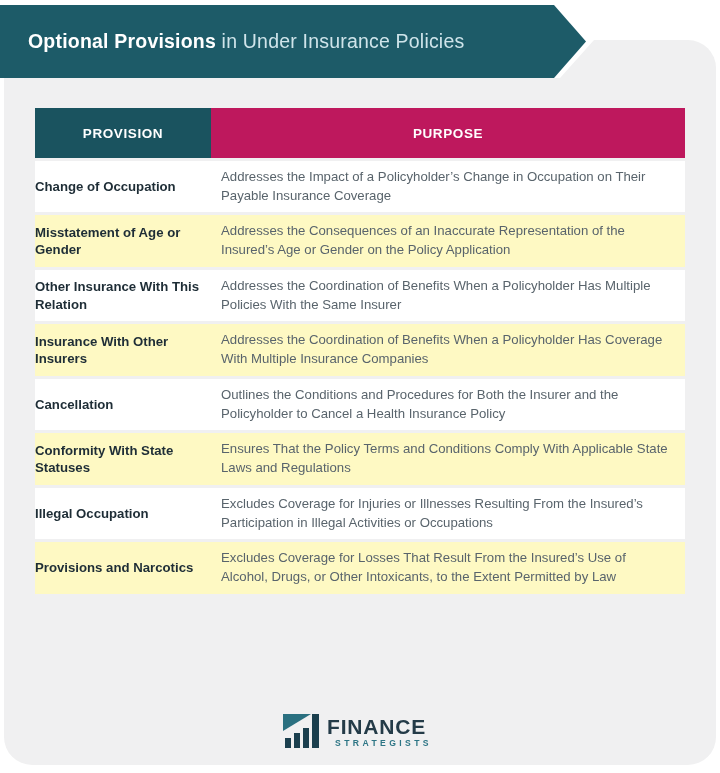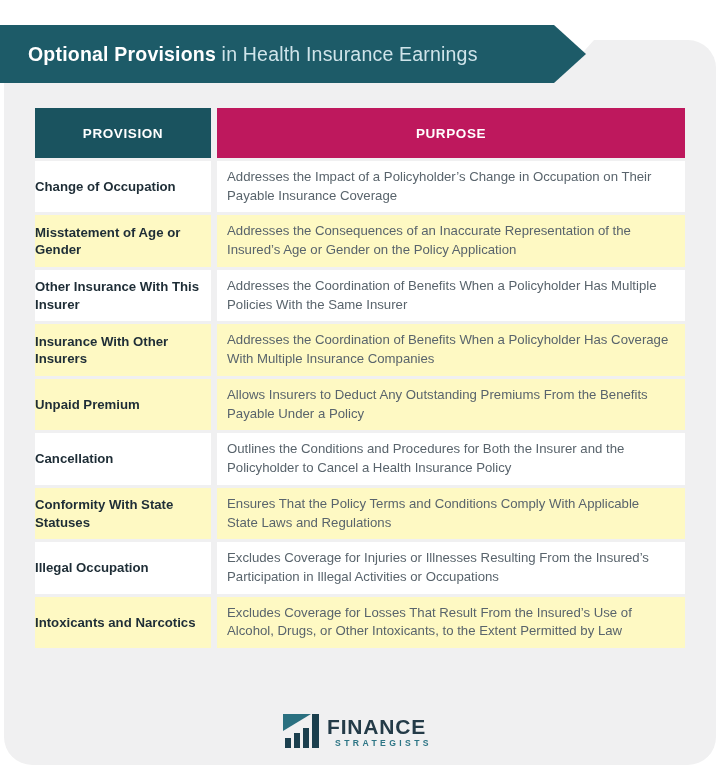--- a/index.html
+++ b/index.html
@@ -15,36 +15,36 @@
     position:absolute; left:4px; top:40px; width:712px; height:725px;
     background:#f0f0f1; border-radius:28px;
   }
   
   .banner-halo {
     position:absolute; left:0; top:2px; width:594px; height:76px;
     background:#ffffff;
     clip-path:polygon(0 0, 560px 0, 594px 50%, 560px 100%, 0 100%);
   }
   .banner {
-    position:absolute; left:0; top:25px; width:586px; height:58px;
+    position:absolute; left:0; top:5px; width:586px; height:73px;
     background:#1d5b68;
     clip-path:polygon(0 0, 554px 0, 586px 50%, 554px 100%, 0 100%);
     display:flex; align-items:center; padding-left:28px;
     color:#ffffff; font-size:19.5px; letter-spacing:0.2px;
   }
   .banner .t-bold { font-weight:700; color:#ffffff; }
   .banner .t-rest { font-weight:400; color:#cfe4ea; white-space:pre; }
 
   
   .ptable {
     position:absolute; left:35px; top:108px; width:650px;
     display:flex; flex-direction:column; gap:3px;
   }
   .trow {
-    display:grid; grid-template-columns:176px 1fr; column-gap:6px;
+    display:grid; grid-template-columns:176px 1fr; column-gap:0;
   }
   .cell { background:#ffffff; }
   .thead .cell {
     height:50px; display:flex; align-items:center; justify-content:center;
     color:#ffffff; font-weight:700; font-size:13.5px; letter-spacing:0.6px;
   }
   .thead .prov-h { background:#1a535f; }
   .thead .purp-h { background:#be185d; }
   .trow .prov {
     min-height:50px; display:flex; align-items:center;
@@ -73,63 +73,59 @@
   }
 </style>
 </head>
 <body>
 
 <div class="card"></div>
 
 <div class="banner-halo"></div>
 <div class="banner">
   <span class="t-bold">Optional Provisions</span>
-    <span class="t-rest"> in Health Insurance Earnings</span>
+    <span class="t-rest"> in Under Insurance Policies</span>
 </div>
 
 <div class="ptable">
   <div class="trow thead">
     <div class="cell prov-h">PROVISION</div>
     <div class="cell purp-h">PURPOSE</div>
   </div>
 
 <div class="trow">
       <div class="cell prov">Change of Occupation</div>
       <div class="cell purp">Addresses the Impact of a Policyholder’s Change in Occupation on Their Payable Insurance Coverage</div>
     </div>
     <div class="trow alt">
       <div class="cell prov">Misstatement of Age or Gender</div>
       <div class="cell purp">Addresses the Consequences of an Inaccurate Representation of the Insured’s Age or Gender on the Policy Application</div>
     </div>
     <div class="trow">
-      <div class="cell prov">Other Insurance With This Insurer</div>
+      <div class="cell prov">Other Insurance With This Relation</div>
       <div class="cell purp">Addresses the Coordination of Benefits When a Policyholder Has Multiple Policies With the Same Insurer</div>
     </div>
     <div class="trow alt">
       <div class="cell prov">Insurance With Other Insurers</div>
       <div class="cell purp">Addresses the Coordination of Benefits When a Policyholder Has Coverage With Multiple Insurance Companies</div>
-    </div>
-    <div class="trow alt">
-      <div class="cell prov">Unpaid Premium</div>
-      <div class="cell purp">Allows Insurers to Deduct Any Outstanding Premiums From the Benefits Payable Under a Policy</div>
     </div>
     <div class="trow">
       <div class="cell prov">Cancellation</div>
       <div class="cell purp">Outlines the Conditions and Procedures for Both the Insurer and the Policyholder to Cancel a Health Insurance Policy</div>
     </div>
     <div class="trow alt">
       <div class="cell prov">Conformity With State Statuses</div>
       <div class="cell purp">Ensures That the Policy Terms and Conditions Comply With Applicable State Laws and Regulations</div>
     </div>
     <div class="trow">
       <div class="cell prov">Illegal Occupation</div>
       <div class="cell purp">Excludes Coverage for Injuries or Illnesses Resulting From the Insured’s Participation in Illegal Activities or Occupations</div>
     </div>
     <div class="trow alt">
-      <div class="cell prov">Intoxicants and Narcotics</div>
+      <div class="cell prov">Provisions and Narcotics</div>
       <div class="cell purp">Excludes Coverage for Losses That Result From the Insured’s Use of Alcohol, Drugs, or Other Intoxicants, to the Extent Permitted by Law</div>
     </div>
   </div>
 
 <div class="brand">
   <span>
     <svg width="40" height="42" viewBox="0 0 40 42" aria-hidden="true">
       <polygon points="3,22 3,5 31,5" fill="#2a7080"></polygon>
       <rect x="5" y="29" width="6" height="10" fill="#1b3f4e"></rect>
       <rect x="14" y="24" width="6" height="15" fill="#1b3f4e"></rect>

